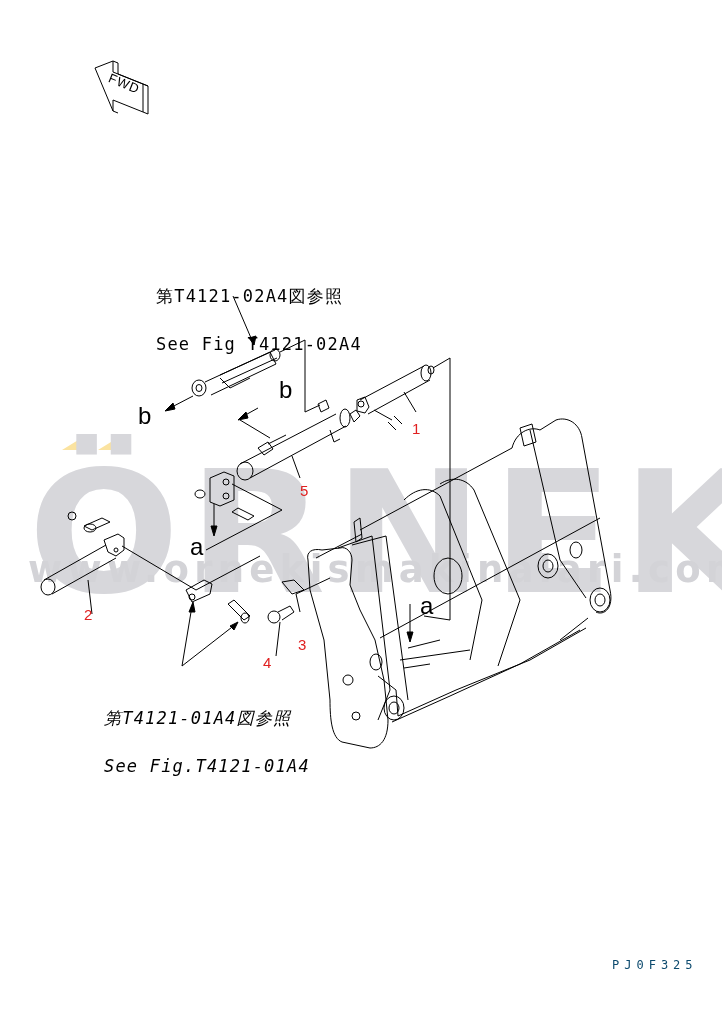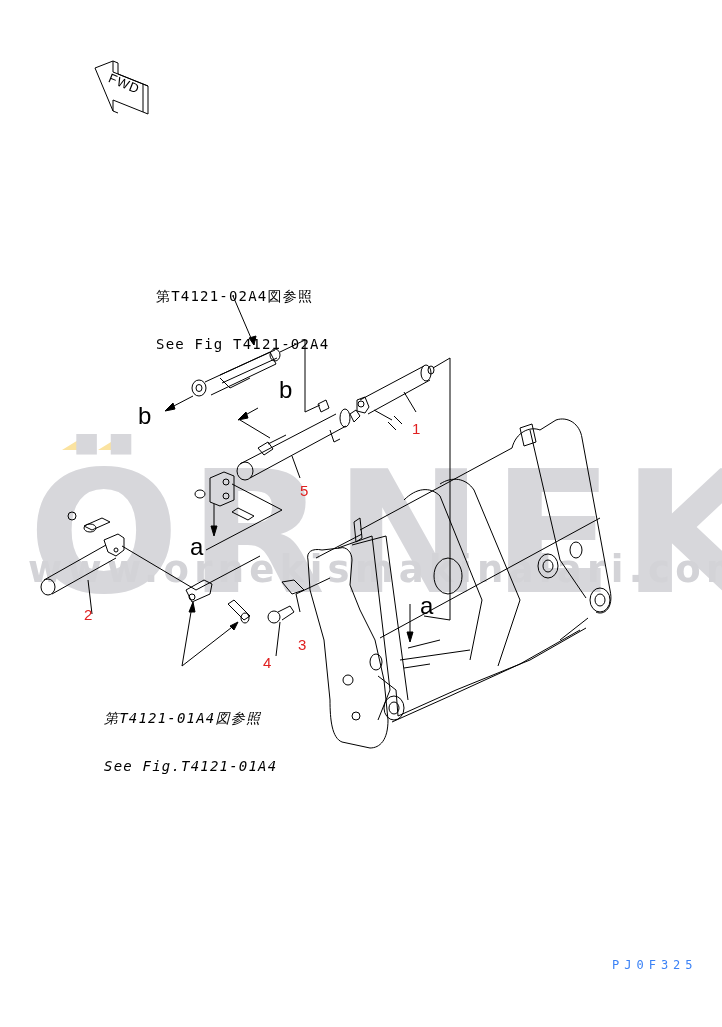--- a/index.html
+++ b/index.html
@@ -4,28 +4,28 @@
 <style>
   html, body { margin: 0; padding: 0; background: #ffffff; }
   body { width: 722px; height: 1027px; position: relative; overflow: hidden;
          font-family: "DejaVu Sans Mono", monospace; }
   .canvas { position: absolute; left: 0; top: 0; width: 722px; height: 1027px; }
   .wm-letters { position: absolute; left: 28px; top: 448px; font-family: "DejaVu Sans", sans-serif;
      font-weight: bold; font-size: 170px; letter-spacing: 8px; color: #d7d7db; line-height: 1;
      transform: scaleX(1.05); transform-origin: left top; white-space: nowrap; }
   .wm-url { position: absolute; left: 28px; top: 548px; font-family: "DejaVu Sans", sans-serif;
      font-weight: bold; font-size: 37px; letter-spacing: 5.3px; color: #d3d3d7; white-space: nowrap; }
-  .callout { position: absolute; font-family: "DejaVu Sans Mono", monospace; font-size: 14px;
+  .callout { position: absolute; font-family: "DejaVu Sans Mono", monospace; font-size: 17px;
      color: #000; line-height: 16px; white-space: pre; letter-spacing: 1.2px; }
   .partnum { position: absolute; font-family: "Liberation Sans", sans-serif; font-size: 15px;
      color: #e02020; }
   .viewlbl { position: absolute; font-family: "Liberation Sans", sans-serif; font-size: 24px;
      color: #000; font-weight: normal; }
   .code { position: absolute; font-family: "DejaVu Sans Mono", monospace; font-size: 12px;
-     letter-spacing: 5px; color: #3b82f6; }
+     letter-spacing: 5px; color: #0c4a6e; }
   svg { position: absolute; left: 0; top: 0; }
 </style>
 </head>
 <body>
 
 <div class="canvas">
 
   <svg width="722" height="1027">
     <polygon points="62,450 88,434 88,450" fill="#fbe3a0"></polygon>
     <polygon points="98,450 124,434 124,450" fill="#fbe3a0"></polygon>

